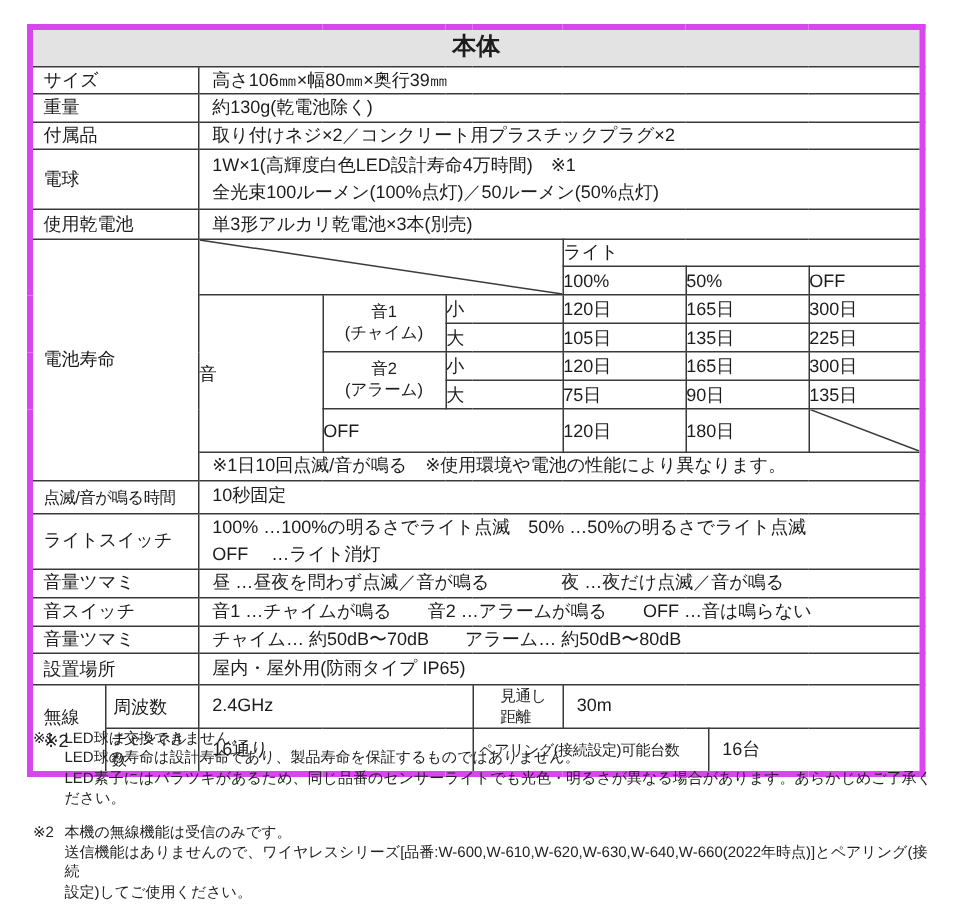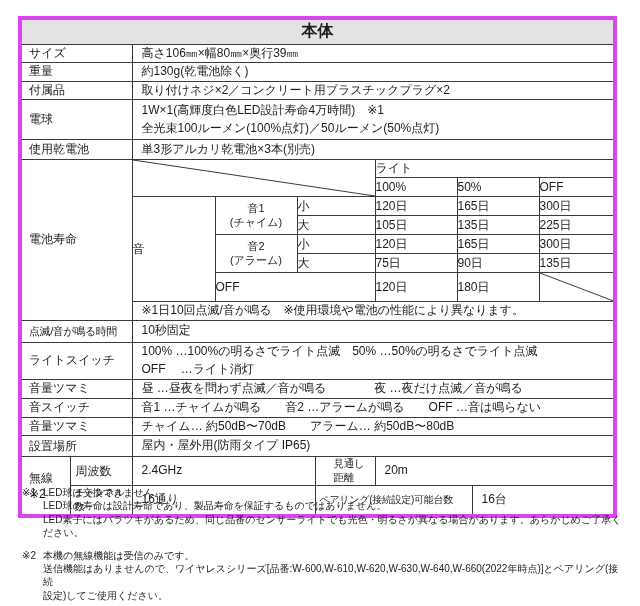--- a/index.html
+++ b/index.html
@@ -179,21 +179,21 @@
     <td class="lbl" colspan="2">設置場所</td>
     <td class="val" colspan="8">屋内・屋外用(防雨タイプ IP65)</td>
   </tr>
 
   <tr class="h19">
     <td class="lbl" rowspan="2">無線
 ※2</td>
     <td class="klbl">周波数</td>
     <td class="val" colspan="3">2.4GHz</td>
     <td class="klbl k105">見通し距離</td>
-    <td class="val" colspan="4">20m</td>
+    <td class="val" colspan="4">30m</td>
   </tr>
   <tr class="h19">
     <td class="klbl k10">チャンネル数</td>
     <td class="val" colspan="3">16通り</td>
     <td class="klbl k10" colspan="3">ペアリング(接続設定)可能台数</td>
     <td class="val" colspan="2">16台</td>
   </tr>
 </tbody>
     </table>
 </div>

